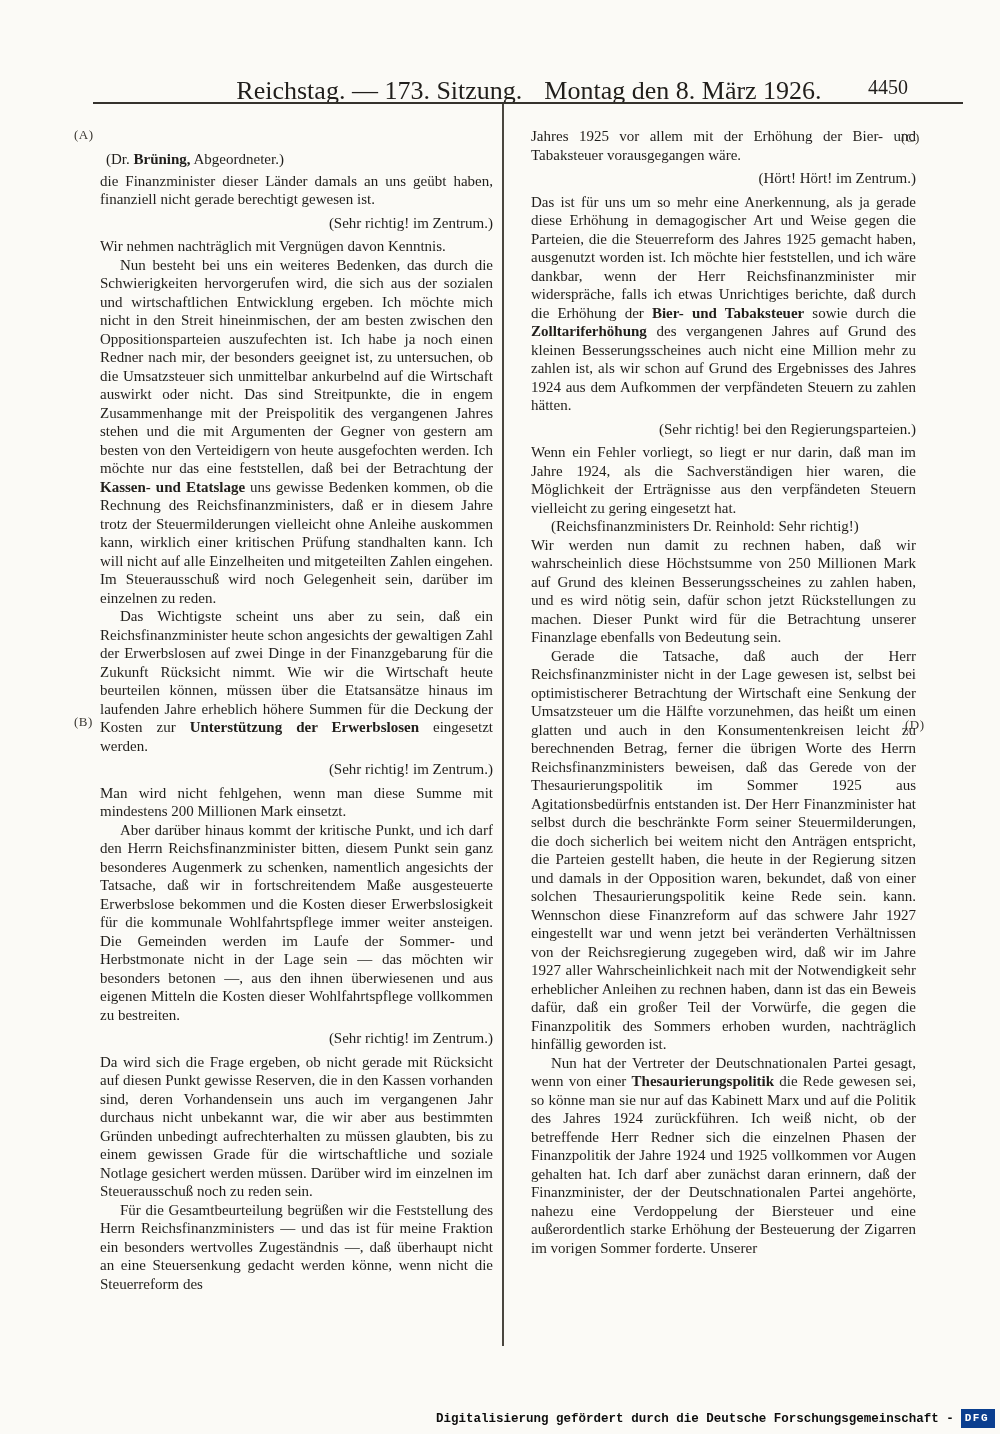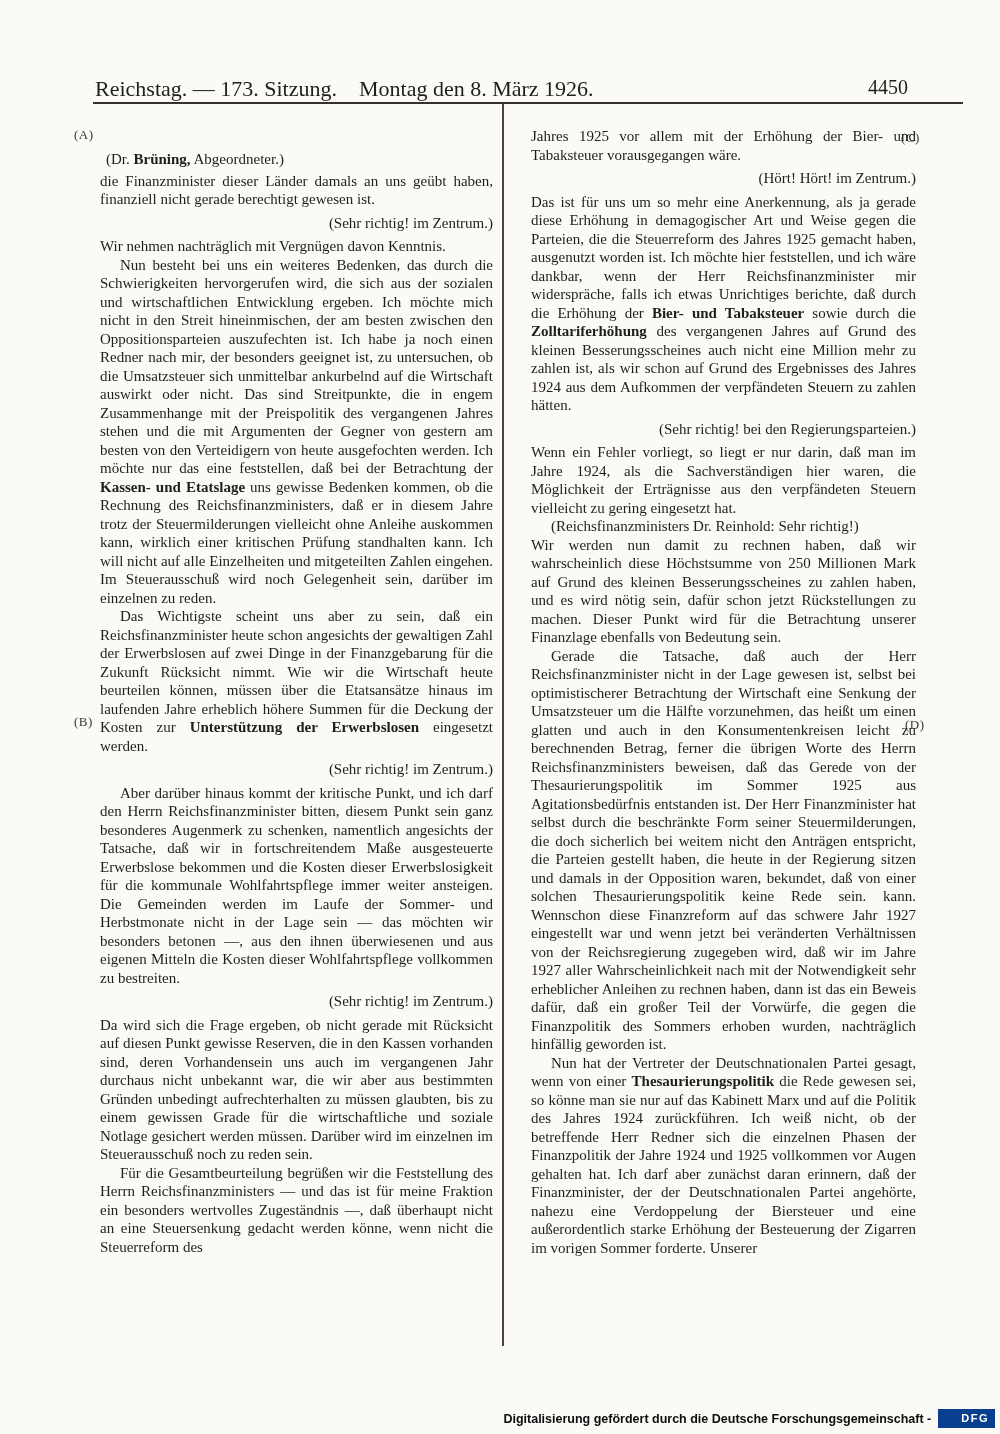--- a/index.html
+++ b/index.html
@@ -7,49 +7,49 @@
     position:relative;
     width:1000px;height:1434px;
     margin:0 auto;
     background:#fbfaf6;
     overflow:hidden;
     font-family:"Liberation Serif","DejaVu Serif",serif;
     color:#201e1b;
   }
   
   .header{position:absolute;top:76px;left:95px;width:868px;height:26px;}
-  .header-center{text-align:left;font-size:22px;white-space:nowrap;}
+  .header-center{text-align:center;font-size:26px;white-space:nowrap;}
   .hdr-date{margin-left:22px;}
   .page-number{position:absolute;right:55px;top:0;font-size:20px;}
   .header-rule{position:absolute;top:102px;left:93px;width:870px;border-top:2px solid #35322d;}
   
   .col{position:absolute;font-size:15px;line-height:18.5px;}
   .col-left{top:108px;left:100px;width:393px;margin-top:40px;}
   .col-right{top:127px;left:512px;width:385px;margin-left:19px;}
   .col-divider{position:absolute;left:502px;top:104px;height:1242px;width:1.5px;background:#4a463f;}
   .paragraph{text-align:justify;}
   .paragraph.indent{text-indent:20px;}
   .interjection{text-align:right;margin:5px 0 5px 0;}
   .speaker{margin:2px 0 3px 0;text-indent:6px;}
   .bold{font-weight:bold;}
   
   .marker{position:absolute;font-size:13px;color:#3a3731;letter-spacing:0.5px;}
   
   .footer{
     position:absolute;right:5px;bottom:6px;
     display:flex;align-items:center;gap:7px;
-    font-family:Liberation Sans, sans-serif;
+    font-family:Liberation Mono, monospace;
     font-weight:bold;font-size:12.5px;color:#0d0d0d;
   }
   .dfg-logo{
     display:inline-block;
     color:#ffffff;
     background:#0a3e8f;
     font-size:11px;font-weight:bold;letter-spacing:1.5px;
-    padding:3px 6px 4px 23px;
+    padding:3px 6px 4px 4px;
   }
 </style>
 </head>
 <body>
 
 <div class="page">
 
   <div class="header">
     <div class="header-center">
       <span>Reichstag. — 173. Sitzung.</span><span class="hdr-date">Montag den 8. März 1926.</span>
@@ -66,20 +66,21 @@
   <span class="marker" style="left:905px;top:717px;">(D)</span>
 
   <div class="col col-left" id="left-col">
       <div class="speaker"><span>(Dr. </span><span class="bold">Brüning,</span><span> Abgeordneter.)</span></div>
       <div class="paragraph"><span>die Finanzminister dieser Länder damals an uns geübt haben, finanziell nicht gerade berechtigt gewesen ist.</span></div>
       <div class="interjection"><span>(Sehr richtig! im Zentrum.)</span></div>
       <div class="paragraph"><span>Wir nehmen nachträglich mit Vergnügen davon Kenntnis.</span></div>
       <div class="paragraph indent"><span>Nun besteht bei uns ein weiteres Bedenken, das durch die Schwierigkeiten hervorgerufen wird, die sich aus der sozialen und wirtschaftlichen Entwicklung ergeben. Ich möchte mich nicht in den Streit hineinmischen, der am besten zwischen den Oppositionsparteien auszufechten ist. Ich habe ja noch einen Redner nach mir, der besonders geeignet ist, zu untersuchen, ob die Umsatzsteuer sich unmittelbar ankurbelnd auf die Wirtschaft auswirkt oder nicht. Das sind Streitpunkte, die in engem Zusammenhange mit der Preispolitik des vergangenen Jahres stehen und die mit Argumenten der Gegner von gestern am besten von den Verteidigern von heute ausgefochten werden. Ich möchte nur das eine feststellen, daß bei der Betrachtung der </span><span class="bold">Kassen- und Etatslage</span><span> uns gewisse Bedenken kommen, ob die Rechnung des Reichsfinanzministers, daß er in diesem Jahre trotz der Steuermilderungen vielleicht ohne Anleihe auskommen kann, wirklich einer kritischen Prüfung standhalten kann. Ich will nicht auf alle Einzelheiten und mitgeteilten Zahlen eingehen. Im Steuerausschuß wird noch Gelegenheit sein, darüber im einzelnen zu reden.</span></div>
       <div class="paragraph indent"><span>Das Wichtigste scheint uns aber zu sein, daß ein Reichsfinanzminister heute schon angesichts der gewaltigen Zahl der Erwerbslosen auf zwei Dinge in der Finanzgebarung für die Zukunft Rücksicht nimmt. Wie wir die Wirtschaft heute beurteilen können, müssen über die Etatsansätze hinaus im laufenden Jahre erheblich höhere Summen für die Deckung der Kosten zur </span><span class="bold">Unterstützung der Erwerbslosen</span><span> eingesetzt werden.</span></div>
       <div class="interjection"><span>(Sehr richtig! im Zentrum.)</span></div>
+      <div class="paragraph"><span>Man wird nicht fehlgehen, wenn man diese Summe mit mindestens 200 Millionen Mark einsetzt.</span></div>
       <div class="paragraph indent"><span>Aber darüber hinaus kommt der kritische Punkt, und ich darf den Herrn Reichsfinanzminister bitten, diesem Punkt sein ganz besonderes Augenmerk zu schenken, namentlich angesichts der Tatsache, daß wir in fortschreitendem Maße ausgesteuerte Erwerbslose bekommen und die Kosten dieser Erwerbslosigkeit für die kommunale Wohlfahrtspflege immer weiter ansteigen. Die Gemeinden werden im Laufe der Sommer- und Herbstmonate nicht in der Lage sein — das möchten wir besonders betonen —, aus den ihnen überwiesenen und aus eigenen Mitteln die Kosten dieser Wohlfahrtspflege vollkommen zu bestreiten.</span></div>
       <div class="interjection"><span>(Sehr richtig! im Zentrum.)</span></div>
       <div class="paragraph"><span>Da wird sich die Frage ergeben, ob nicht gerade mit Rücksicht auf diesen Punkt gewisse Reserven, die in den Kassen vorhanden sind, deren Vorhandensein uns auch im vergangenen Jahr durchaus nicht unbekannt war, die wir aber aus bestimmten Gründen unbedingt aufrechterhalten zu müssen glaubten, bis zu einem gewissen Grade für die wirtschaftliche und soziale Notlage gesichert werden müssen. Darüber wird im einzelnen im Steuerausschuß noch zu reden sein.</span></div>
       <div class="paragraph indent"><span>Für die Gesamtbeurteilung begrüßen wir die Feststellung des Herrn Reichsfinanzministers — und das ist für meine Fraktion ein besonders wertvolles Zugeständnis —, daß überhaupt nicht an eine Steuersenkung gedacht werden könne, wenn nicht die Steuerreform des</span></div>
     </div>
   <div class="col col-right" id="right-col">
       <div class="paragraph"><span>Jahres 1925 vor allem mit der Erhöhung der Bier- und Tabaksteuer vorausgegangen wäre.</span></div>
       <div class="interjection"><span>(Hört! Hört! im Zentrum.)</span></div>
       <div class="paragraph"><span>Das ist für uns um so mehr eine Anerkennung, als ja gerade diese Erhöhung in demagogischer Art und Weise gegen die Parteien, die die Steuerreform des Jahres 1925 gemacht haben, ausgenutzt worden ist. Ich möchte hier feststellen, und ich wäre dankbar, wenn der Herr Reichsfinanzminister mir widerspräche, falls ich etwas Unrichtiges berichte, daß durch die Erhöhung der </span><span class="bold">Bier- und Tabaksteuer</span><span> sowie durch die </span><span class="bold">Zolltariferhöhung</span><span> des vergangenen Jahres auf Grund des kleinen Besserungsscheines auch nicht eine Million mehr zu zahlen ist, als wir schon auf Grund des Ergebnisses des Jahres 1924 aus dem Aufkommen der verpfändeten Steuern zu zahlen hätten.</span></div>
       <div class="interjection"><span>(Sehr richtig! bei den Regierungsparteien.)</span></div>

